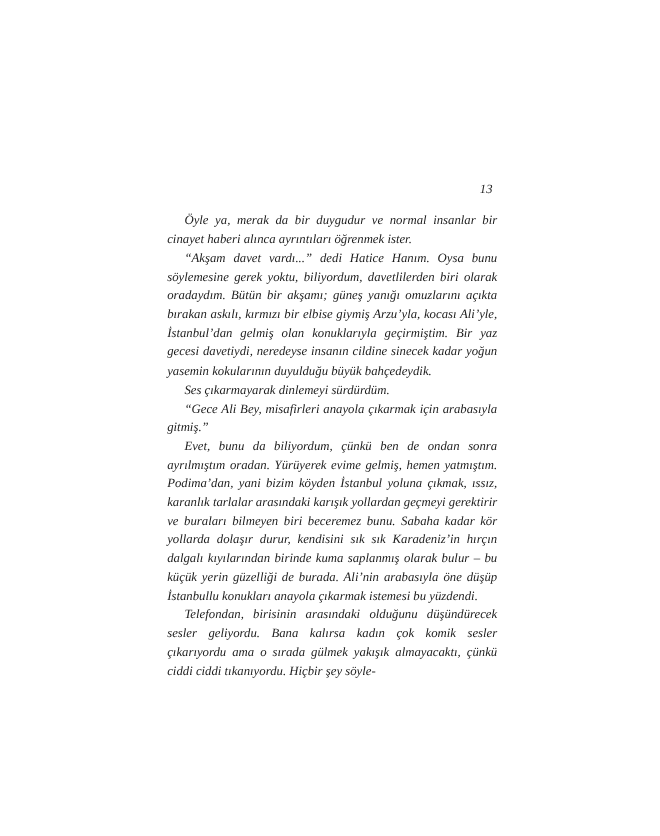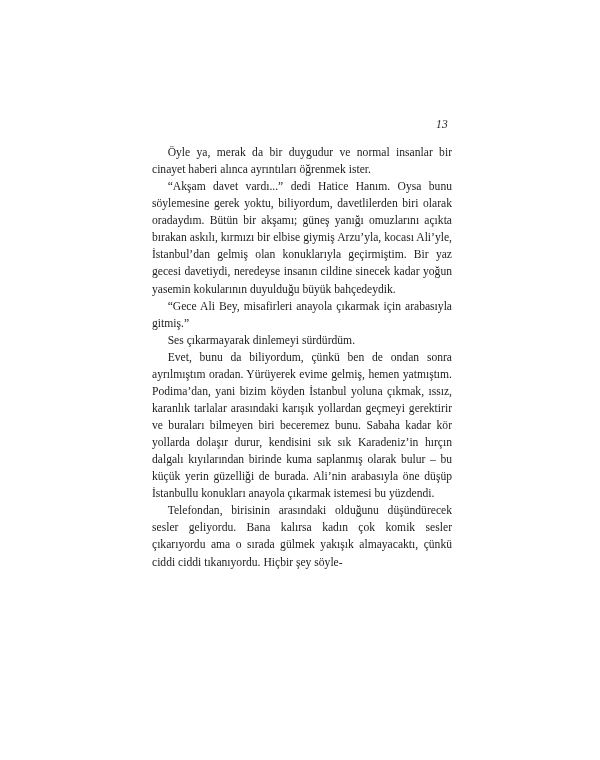--- a/index.html
+++ b/index.html
@@ -12,20 +12,21 @@
     background: #ffffff;
     font-family: "Liberation Serif", serif;
     color: #1a1a1a;
     overflow: hidden;
   }
   .page {
     position: relative;
     width: 600px;
     height: 588px;
     box-sizing: border-box;
+    margin-top: 48px;
   }
   .page-number {
     position: absolute;
     top: 118px;
     right: 152px;
     font-style: italic;
     font-size: 11.5px;
     color: #2b2b2b;
     letter-spacing: 0.2px;
   }
@@ -33,35 +34,36 @@
     position: absolute;
     top: 144px;
     left: 152px;
     width: 300px;
     font-size: 11.6px;
     line-height: 1.472;
     text-align: justify;
     text-justify: inter-word;
     color: #1c1c1c;
     hyphens: manual;
+    font-style: italic;
   }
   .text-column p {
     margin: 0;
     text-indent: 1.35em;
   }
 </style>
 </head>
 <body>
 
 <div class="page">
 
   <div class="page-number">13</div>
 
   <div class="text-column">
     <p>Öyle ya, merak da bir duygudur ve normal insanlar bir cinayet haberi alınca ayrıntıları öğrenmek ister.</p>
     <p>“Akşam davet vardı...” dedi Hatice Hanım. Oysa bunu söylemesine gerek yoktu, biliyordum, davetlilerden biri olarak oradaydım. Bütün bir akşamı; güneş yanığı omuzlarını açıkta bırakan askılı, kırmızı bir elbise giymiş Arzu’yla, kocası Ali’yle, İstanbul’dan gelmiş olan konuklarıyla geçirmiştim. Bir yaz gecesi davetiydi, neredeyse insanın cildine sinecek kadar yoğun yasemin kokularının duyulduğu büyük bahçedeydik.</p>
+    <p>Ses çıkarmayarak dinlemeyi sürdürdüm.</p>
     <p>“Gece Ali Bey, misafirleri anayola çıkarmak için arabasıyla gitmiş.”</p>
-    <p>Ses çıkarmayarak dinlemeyi sürdürdüm.</p>
     <p>Evet, bunu da biliyordum, çünkü ben de ondan sonra ayrılmıştım oradan. Yürüyerek evime gelmiş, hemen yatmıştım. Podima’dan, yani bizim köyden İstanbul yoluna çıkmak, ıssız, karanlık tarlalar arasındaki karışık yollardan geçmeyi gerektirir ve buraları bilmeyen biri beceremez bunu. Sabaha kadar kör yollarda dolaşır durur, kendisini sık sık Karadeniz’in hırçın dalgalı kıyılarından birinde kuma saplanmış olarak bulur – bu küçük yerin güzelliği de burada. Ali’nin arabasıyla öne düşüp İstanbullu konukları anayola çıkarmak istemesi bu yüzdendi.</p>
     <p>Telefondan, birisinin arasındaki olduğunu düşündürecek sesler geliyordu. Bana kalırsa kadın çok komik sesler çıkarıyordu ama o sırada gülmek yakışık almayacaktı, çünkü ciddi ciddi tıkanıyordu. Hiçbir şey söyle-</p>
   </div>
 
 </div>
 
 </body></html>

